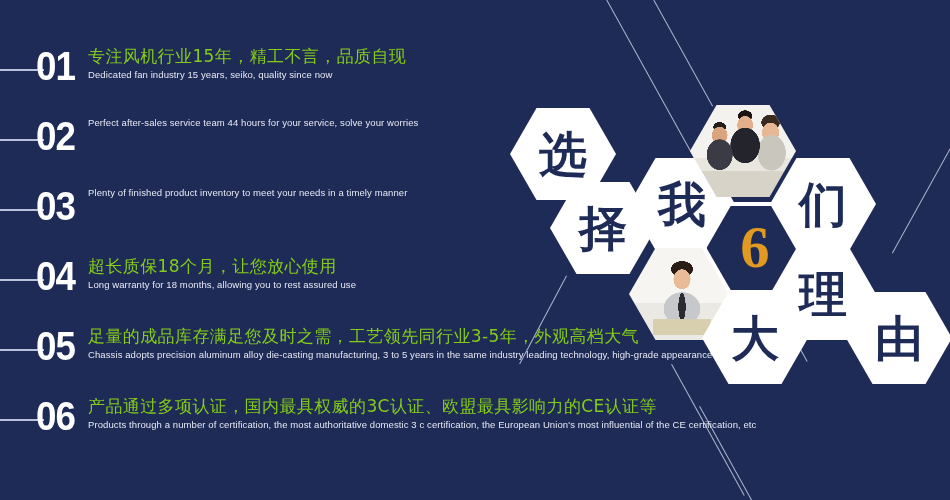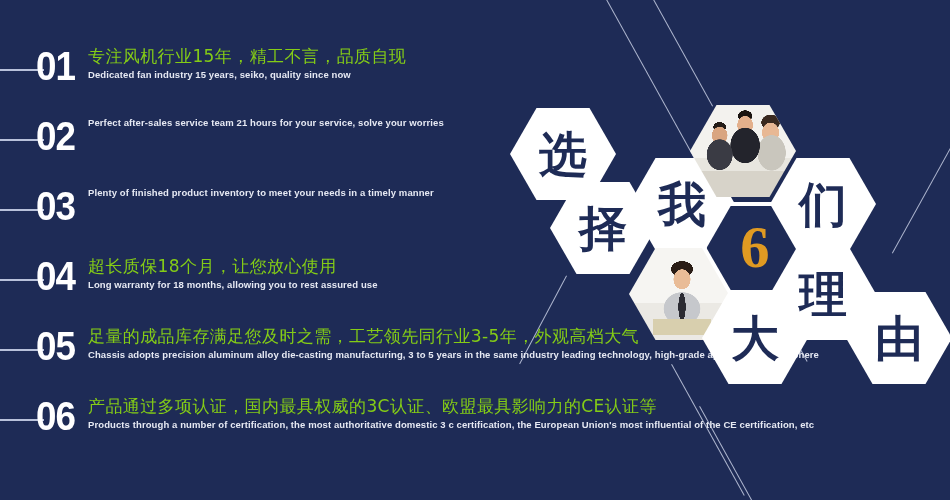--- a/index.html
+++ b/index.html
@@ -28,21 +28,21 @@
     transform:scaleX(.92);transform-origin:left center;
   }
   .txtwrap{position:absolute;left:88px;top:0;}
   .cn{
     font-size:17px;line-height:22px;color:#84cc16;white-space:nowrap;
     font-family:"DejaVu Sans","Liberation Sans",sans-serif;
     letter-spacing:.4px;
   }
   .en{
     font-size:9.5px;line-height:13px;color:#e6e9f3;white-space:nowrap;
-    margin-top:1px;font-weight:bold;letter-spacing:.1px;
+    margin-top:1px;font-weight:normal;letter-spacing:.1px;
     font-family:"Liberation Sans","DejaVu Sans",sans-serif;
   }
 
   
   #hexes{position:absolute;left:0;top:0;width:950px;height:500px;}
   .hex{
     position:absolute;width:106px;height:92px;
     clip-path:polygon(25% 0%,75% 0%,100% 50%,75% 100%,25% 100%,0% 50%);
     background:#ffffff;
     display:flex;align-items:center;justify-content:center;
@@ -109,21 +109,21 @@
         <div class="num">01</div>
         <div class="txtwrap">
           <div class="cn">专注风机行业15年，精工不言，品质自现</div>
           <div class="en">Dedicated fan industry 15 years, seiko, quality since now</div>
         </div>
       </div>
       <div class="reason">
         <div class="dash"></div>
         <div class="num">02</div>
         <div class="txtwrap">
-          <div class="en">Perfect after-sales service team 21 hours for your service, solve your worries</div>
+          <div class="en">Perfect after-sales service team 44 hours for your service, solve your worries</div>
         </div>
       </div>
       <div class="reason">
         <div class="dash"></div>
         <div class="num">03</div>
         <div class="txtwrap">
           <div class="en">Plenty of finished product inventory to meet your needs in a timely manner</div>
         </div>
       </div>
       <div class="reason">

